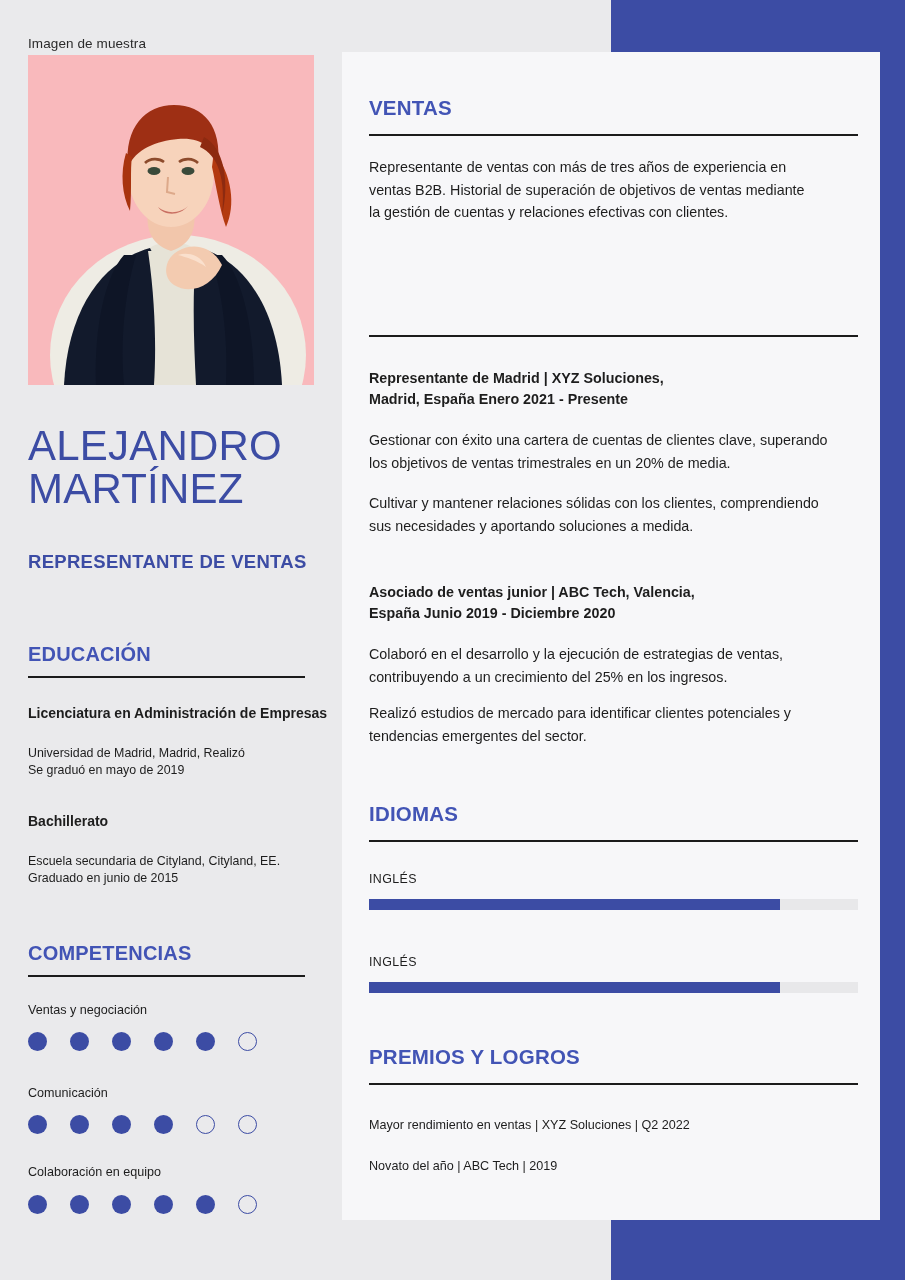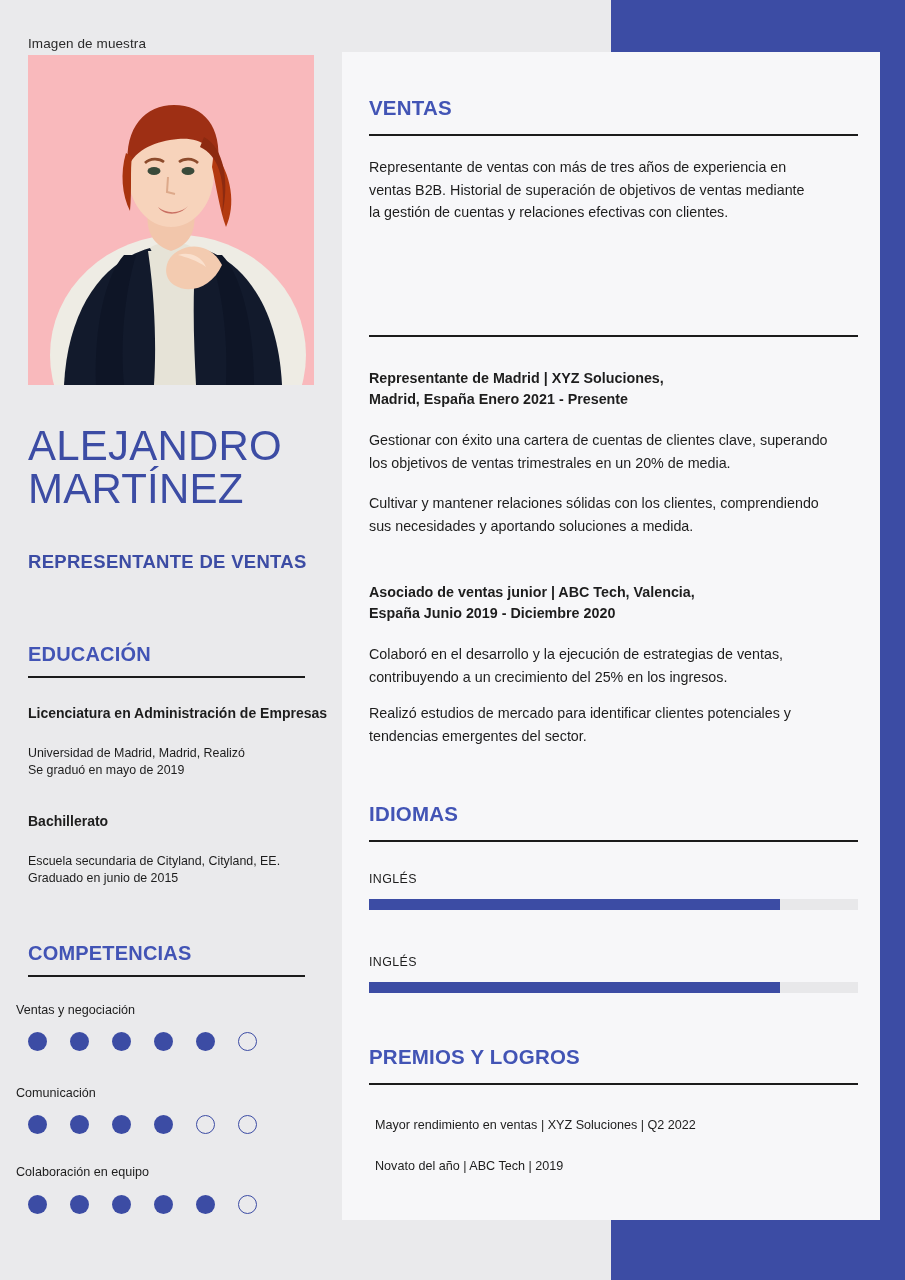--- a/index.html
+++ b/index.html
@@ -50,40 +50,40 @@
   }
   .l-rule {
     position:absolute; left:28px; width:277px; height:1.6px; background:#1b1b1b;
   }
 
   .l-text { position:absolute; left:28px; color:#1d1d1d; }
   .l-bold { font-weight:bold; font-size:14px; }
   .l-norm { font-size:12.4px; line-height:17px; }
 
   .skill-label {
-    position:absolute; left:16px; color:#1d1d1d; font-size:12.6px;
+    position:absolute; left:28px; color:#1d1d1d; font-size:12.6px;
   }
   .dots { position:absolute; left:28px; display:flex; gap:23px; }
   .dot { width:19px; height:19px; border-radius:50%; }
   .dot.on  { background:#3c4ca4; }
   .dot.off { background:transparent; border:1.8px solid #3c4ca4; }
 
   
   .right { position:absolute; left:342px; top:52px; width:538px; height:1168px; }
   .r-sec-title {
     position:absolute; left:27px;
     color:#4254b5; font-size:20.5px; font-weight:bold; letter-spacing:.2px;
   }
   .r-rule {
     position:absolute; left:27px; width:489px; height:1.6px; background:#1b1b1b;
   }
   .r-text { position:absolute; left:27px; color:#1d1d1d; }
   .r-body { font-size:14.3px; line-height:22.5px; }
   .r-job  { font-size:14.3px; line-height:21px; font-weight:bold; }
-  .r-small{ font-size:12.6px;margin-left:6px; }
+  .r-small{ font-size:12.6px; }
 
   .lang-label {
     position:absolute; left:27px; color:#1d1d1d;
     font-size:12.4px; letter-spacing:.4px;
   }
   .bar-track {
     position:absolute; left:27px; width:489px; height:11px; background:#e8e8ea;
   }
   .bar-fill { height:100%; background:#3c4ca4; }
 </style>

